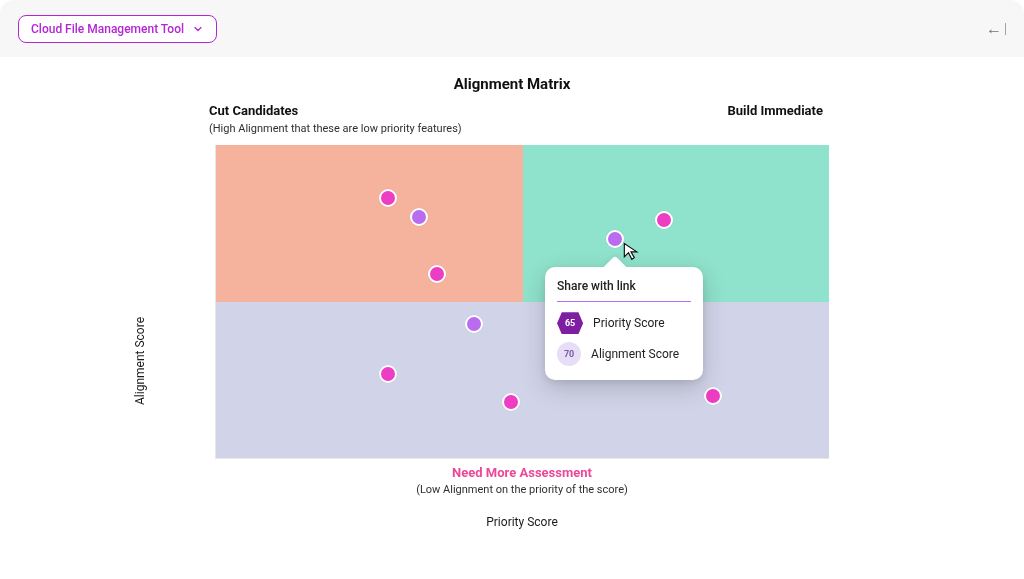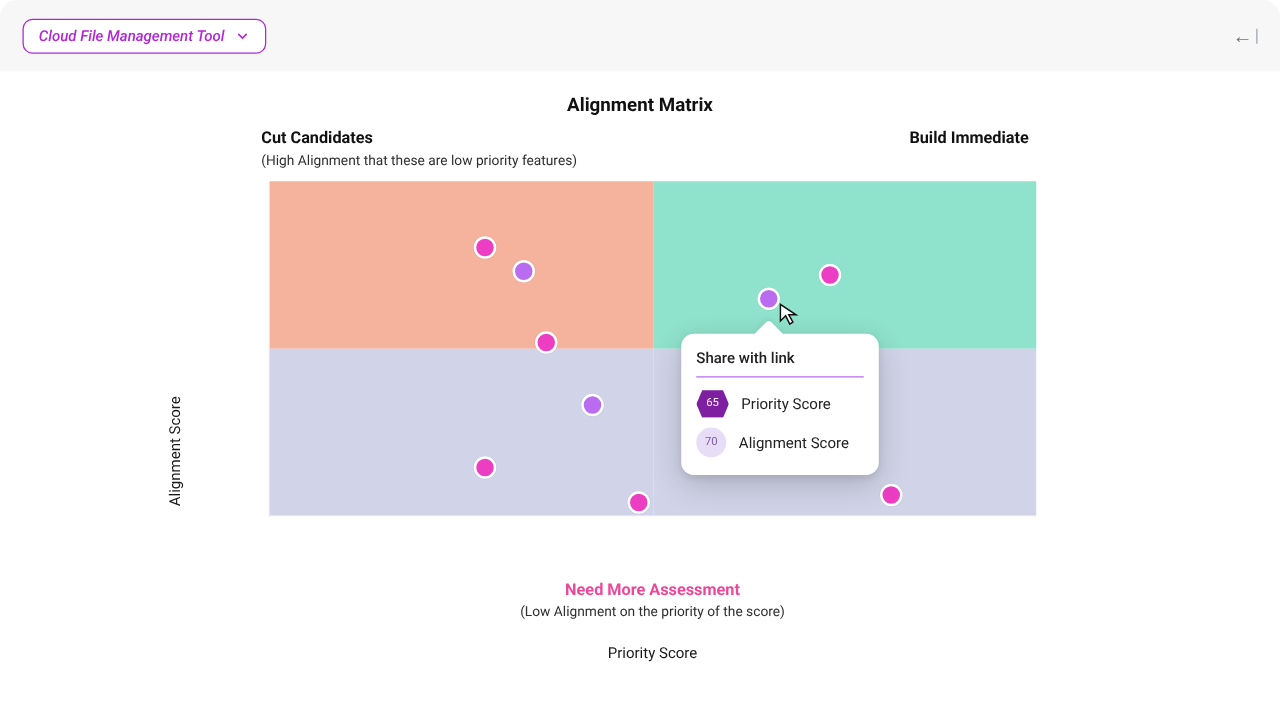--- a/index.html
+++ b/index.html
@@ -23,21 +23,20 @@
     
     .header {
       height: 57px;
       background: #f7f7f8;
       display: flex;
       align-items: center;
       justify-content: space-between;
       padding: 0 18px;
       border-top-left-radius: 14px;
       border-top-right-radius: 14px;
-      font-style: italic;
     }
     .dropdown {
       display: inline-flex;
       align-items: center;
       gap: 8px;
       height: 28px;
       padding: 0 12px;
       border: 1px solid #b226d6;
       border-radius: 8px;
       background: #fff;
@@ -103,21 +102,21 @@
       transform-origin: left top;
       font-size: 12px;
       color: #1a1a1a;
       white-space: nowrap;
     }
     .plot {
       position: absolute;
       left: 215px;
       top: 0;
       width: 614px;
-      height: 268px;
+      height: 314px;
       border: 1px solid #e5e7eb;
       border-top: none;
       border-right: none;
       overflow: visible;
     }
     .quad {
       position: absolute;
     }
     .q-tl { left: 0; top: 0; width: 50%; height: 50%; background: #f5b39e; }
     .q-tr { left: 50%; top: 0; width: 50%; height: 50%; background: #8fe2cb; }
@@ -182,21 +181,21 @@
       margin-bottom: 8px;
     }
     .tt-row:last-child { margin-bottom: 0; }
     .badge {
       width: 24px;
       height: 22px;
       display: flex;
       align-items: center;
       justify-content: center;
       font-size: 9px;
-      font-weight: 400;
+      font-weight: 700;
       color: #fff;
       border-radius: 4px;
       flex: none;
     }
     .badge.badge-hex {
       background: #7e1ea0;
       clip-path: polygon(18% 0%, 82% 0%, 100% 50%, 82% 100%, 18% 100%, 0% 50%);
       width: 26px;
       height: 22px;
     }

